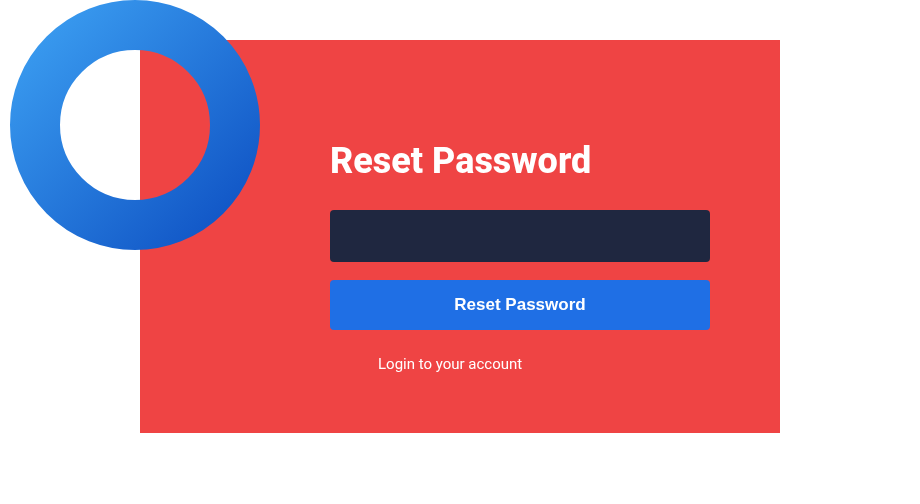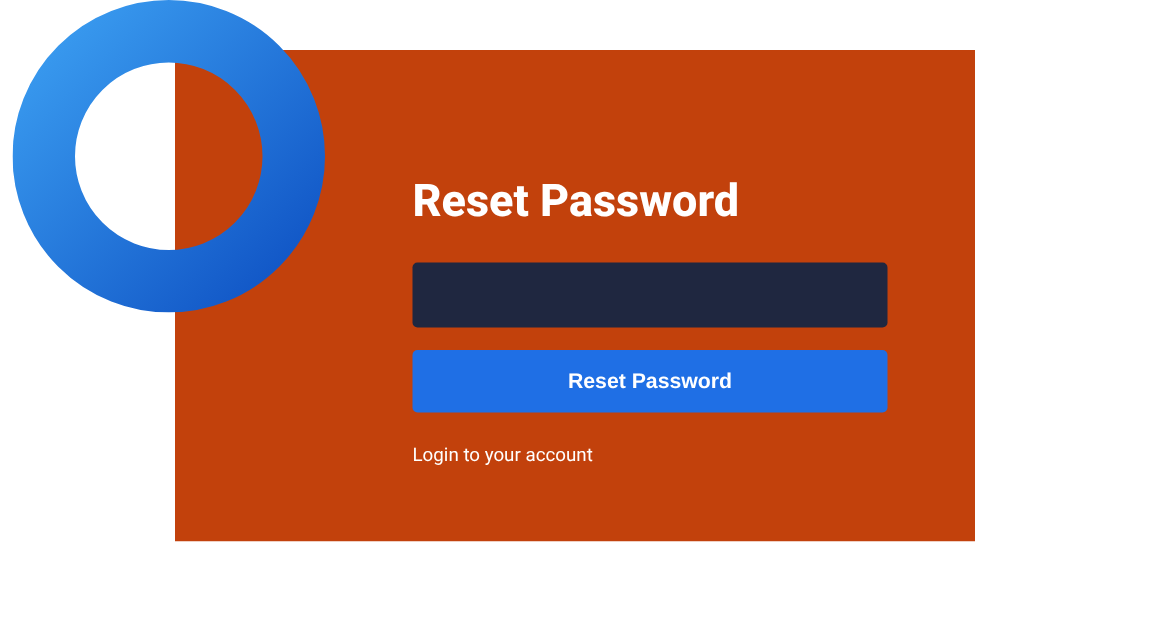--- a/index.html
+++ b/index.html
@@ -13,21 +13,21 @@
       width: 920px;
       height: 504px;
       overflow: hidden;
       position: relative;
     }
     .card {
       position: absolute;
       left: 140px;
       top: 40px;
       width: 640px;
-      background: #c2410c;
+      background: #ef4444;
       padding: 100px 70px 60px 190px;
     }
     .logo-ring {
       position: absolute;
       left: 10px;
       top: 0px;
       width: 250px;
       height: 250px;
       z-index: 10;
     }
@@ -63,20 +63,21 @@
       font-weight: 700;
       cursor: pointer;
       margin-bottom: 24px;
     }
     .login-link {
       color: #ffffff;
       font-size: 15px;
       text-decoration: none;
       cursor: pointer;
       display: inline-block;
+      margin-left: 48px;
     }
   </style>
 </head>
 <body>
 
 <div class="logo-ring">
   <svg width="250" height="250" viewBox="0 0 250 250">
     <defs>
       <linearGradient id="ringGrad" x1="0%" y1="0%" x2="100%" y2="100%">
         <stop offset="0%" stop-color="#3a9cf0"></stop>

